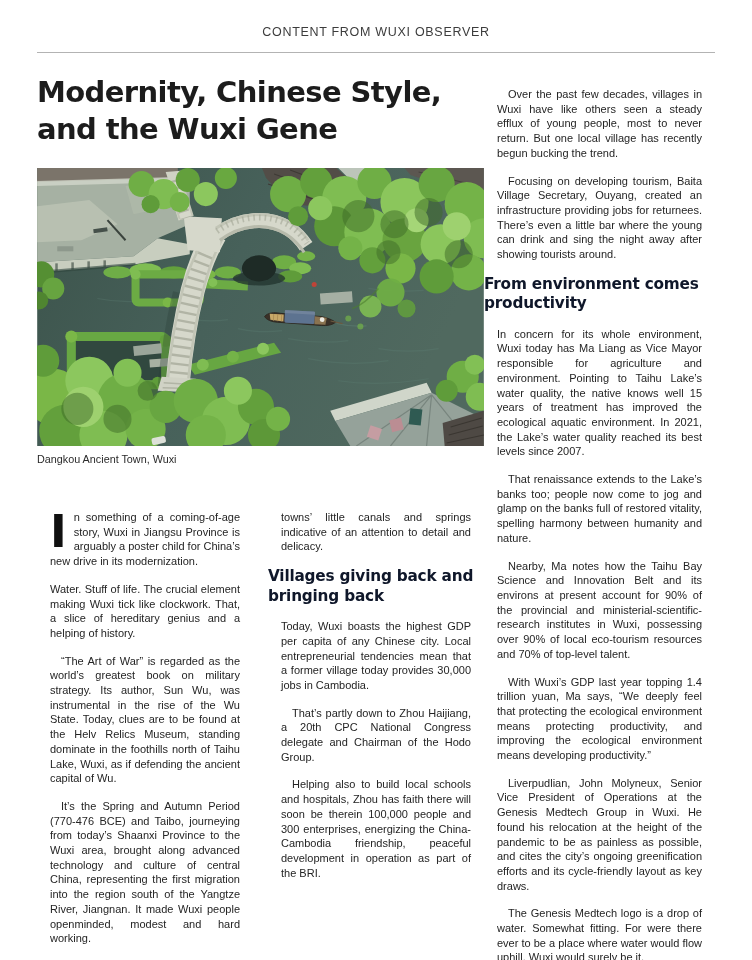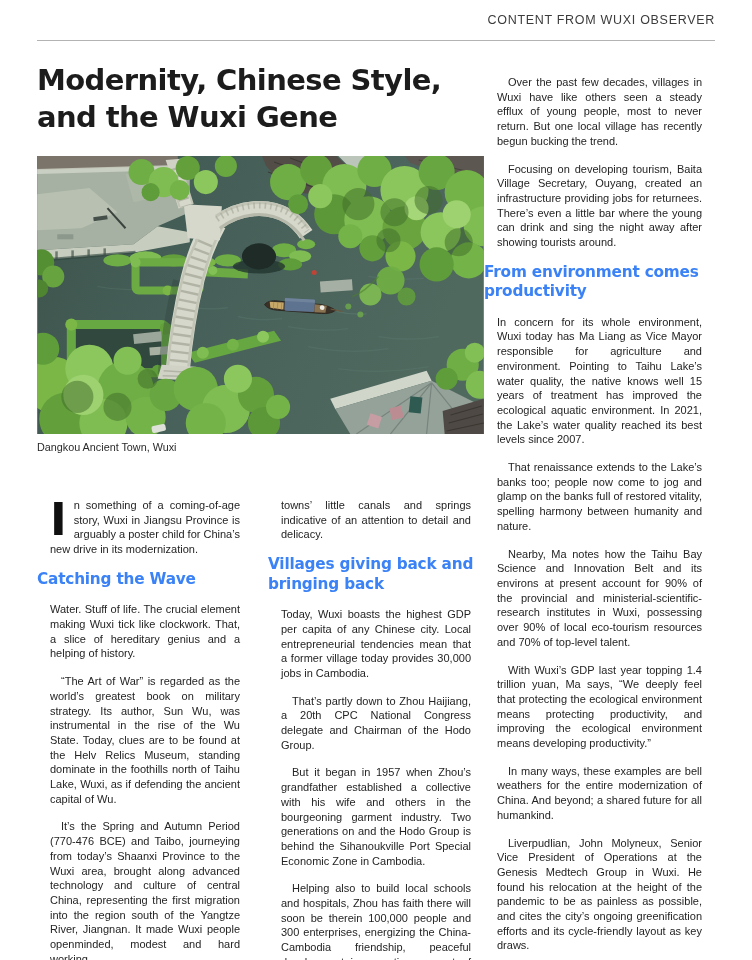--- a/index.html
+++ b/index.html
@@ -1,31 +1,31 @@
 <!DOCTYPE html>
 <html><head>
 <meta charset="utf-8">
 <style>
   html,body{margin:0;padding:0;background:#ffffff;}
   body{width:752px;height:960px;overflow:hidden;font-family:"Liberation Sans",sans-serif;}
   .page{padding:0 37px;}
-  .kicker{ text-align:right;padding-top:13px;font-size:12.5px;letter-spacing:.7px;color:#3c3c3c;}
+  .kicker{ text-align:center;padding-top:25px;font-size:12.5px;letter-spacing:.7px;color:#3c3c3c;}
   .hrule{border:none;border-top:1px solid #b3b3b3;margin:13px 0 0;}
   .content{display:flex;gap:0;margin-top:21px;}
   .left-region{flex:0 0 447px;width:447px;}
   .right-col{flex:1;min-width:0;}
   h1.title{font-family:"DejaVu Sans",sans-serif;font-weight:700;font-size:29px;line-height:37px;letter-spacing:-0.6px;color:#1c1c1c;margin:0 0 20px;}
   figure.photo{margin:0;width:447px;height:278px;}
   figure.photo svg{display:block;}
   .caption{font-size:10.8px;color:#2a2a2a;margin:7px 0 32px;}
   .cols{display:flex;gap:15px;}
   .col{flex:1;min-width:0;}
   p.body{font-size:11px;line-height:14.7px;text-align:justify;color:#242424;margin:13px;text-indent:11px;}
   p.flush{text-indent:0;}
-  h2.sec{font-family:"DejaVu Sans",sans-serif;font-weight:700;font-size:15.3px;line-height:19.5px;letter-spacing:-0.2px;color:#3b82f6;margin:8px 0 4px;}
+  h2.sec{font-family:"DejaVu Sans",sans-serif;font-weight:700;font-size:15.3px;line-height:19.5px;letter-spacing:-0.2px;color:#0f172a;margin:8px 0 4px;}
   .dropcap{float:left;font-family:"DejaVu Sans",sans-serif;font-weight:700;font-size:45px;line-height:37px;padding:3px 7px 0 0;color:#101010;}
 </style>
 </head>
 <body>
 
 <div class="page">
   <div class="kicker">CONTENT FROM WUXI OBSERVER</div>
   <hr class="hrule">
 
   <div class="content">
@@ -237,43 +237,40 @@
               <circle cx="408" cy="222" r="11" fill="#5f9c3a"></circle>
               <circle cx="436" cy="196" r="10" fill="#82c055"></circle>
           </g>
         </svg>
       </figure>
       <div class="caption">Dangkou Ancient Town, Wuxi</div>
 
       <div class="cols">
         <div class="col">
           <p class="body flush"><span class="dropcap">I</span><span>n something of a coming-of-age story, Wuxi in Jiangsu Province is arguably a poster child for China’s new drive in its modernization.</span></p>
-          <h2 class="sec">Catching the Wave</h2>
           <p class="body flush">Water. Stuff of life. The crucial element making Wuxi tick like clockwork. That, a slice of hereditary genius and a helping of history.</p>
           <p class="body">“The Art of War” is regarded as the world’s greatest book on military strategy. Its author, Sun Wu, was instrumental in the rise of the Wu State. Today, clues are to be found at the Helv Relics Museum, standing dominate in the foothills north of Taihu Lake, Wuxi, as if defending the ancient capital of Wu.</p>
           <p class="body">It’s the Spring and Autumn Period (770-476 BCE) and Taibo, journeying from today’s Shaanxi Province to the Wuxi area, brought along advanced technology and culture of central China, representing the first migration into the region south of the Yangtze River, Jiangnan. It made Wuxi people openminded, modest and hard working.</p>
         </div>
         <div class="col">
           <p class="body flush">towns’ little canals and springs indicative of an attention to detail and delicacy.</p>
           <h2 class="sec">Villages giving back and bringing back</h2>
           <p class="body flush">Today, Wuxi boasts the highest GDP per capita of any Chinese city. Local entrepreneurial tendencies mean that a former village today provides 30,000 jobs in Cambodia.</p>
           <p class="body">That’s partly down to Zhou Haijiang, a 20th CPC National Congress delegate and Chairman of the Hodo Group.</p>
-          <p class="body">But it began in 1957 when Zhou’s grandfather established a collective with his wife and others in the bourgeoning garment industry. Two generations on and the Hodo Group is behind the Sihanoukville Port Special Economic Zone in Cambodia.</p>
           <p class="body">Helping also to build local schools and hospitals, Zhou has faith there will soon be therein 100,000 people and 300 enterprises, energizing the China-Cambodia friendship, peaceful development in operation as part of the BRI.</p>
         </div>
       </div>
     </div>
 
     <div class="right-col">
       <p class="body">Over the past few decades, villages in Wuxi have like others seen a steady efflux of young people, most to never return. But one local village has recently begun bucking the trend.</p>
       <p class="body">Focusing on developing tourism, Baita Village Secretary, Ouyang, created an infrastructure providing jobs for returnees. There’s even a little bar where the young can drink and sing the night away after showing tourists around.</p>
       <h2 class="sec">From environment comes productivity</h2>
       <p class="body flush">In concern for its whole environment, Wuxi today has Ma Liang as Vice Mayor responsible for agriculture and environment. Pointing to Taihu Lake’s water quality, the native knows well 15 years of treatment has improved the ecological aquatic environment. In 2021, the Lake’s water quality reached its best levels since 2007.</p>
       <p class="body">That renaissance extends to the Lake’s banks too; people now come to jog and glamp on the banks full of restored vitality, spelling harmony between humanity and nature.</p>
       <p class="body">Nearby, Ma notes how the Taihu Bay Science and Innovation Belt and its environs at present account for 90% of the provincial and ministerial-scientific-research institutes in Wuxi, possessing over 90% of local eco-tourism resources and 70% of top-level talent.</p>
       <p class="body">With Wuxi’s GDP last year topping 1.4 trillion yuan, Ma says, “We deeply feel that protecting the ecological environment means protecting productivity, and improving the ecological environment means developing productivity.”</p>
-      <p class="body">In many ways, these examples are bell weathers for the entire modernization of China. And beyond; a shared future for all humankind.</p>
       <p class="body">Liverpudlian, John Molyneux, Senior Vice President of Operations at the Genesis Medtech Group in Wuxi. He found his relocation at the height of the pandemic to be as painless as possible, and cites the city’s ongoing greenification efforts and its cycle-friendly layout as key draws.</p>
       <p class="body">The Genesis Medtech logo is a drop of water. Somewhat fitting. For were there ever to be a place where water would flow uphill, Wuxi would surely be it.</p>
     </div>
 
   </div>
 </div>
 
 </body></html>

